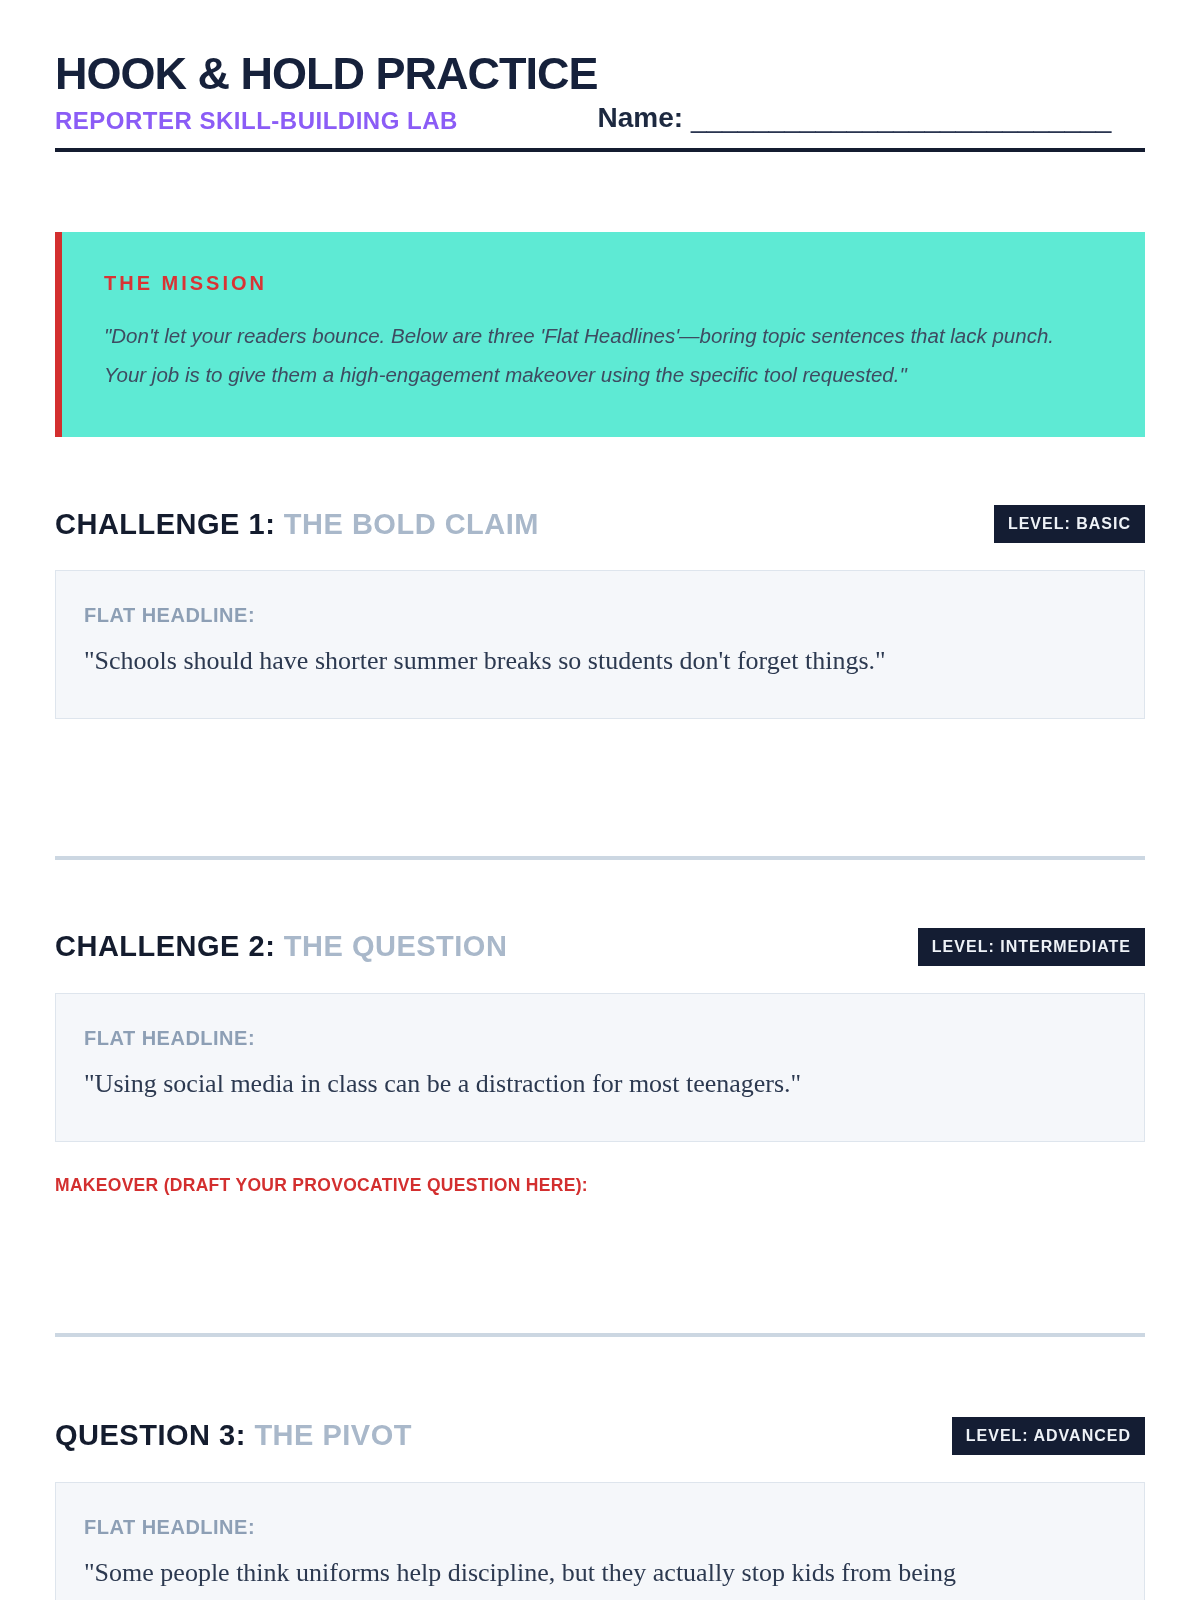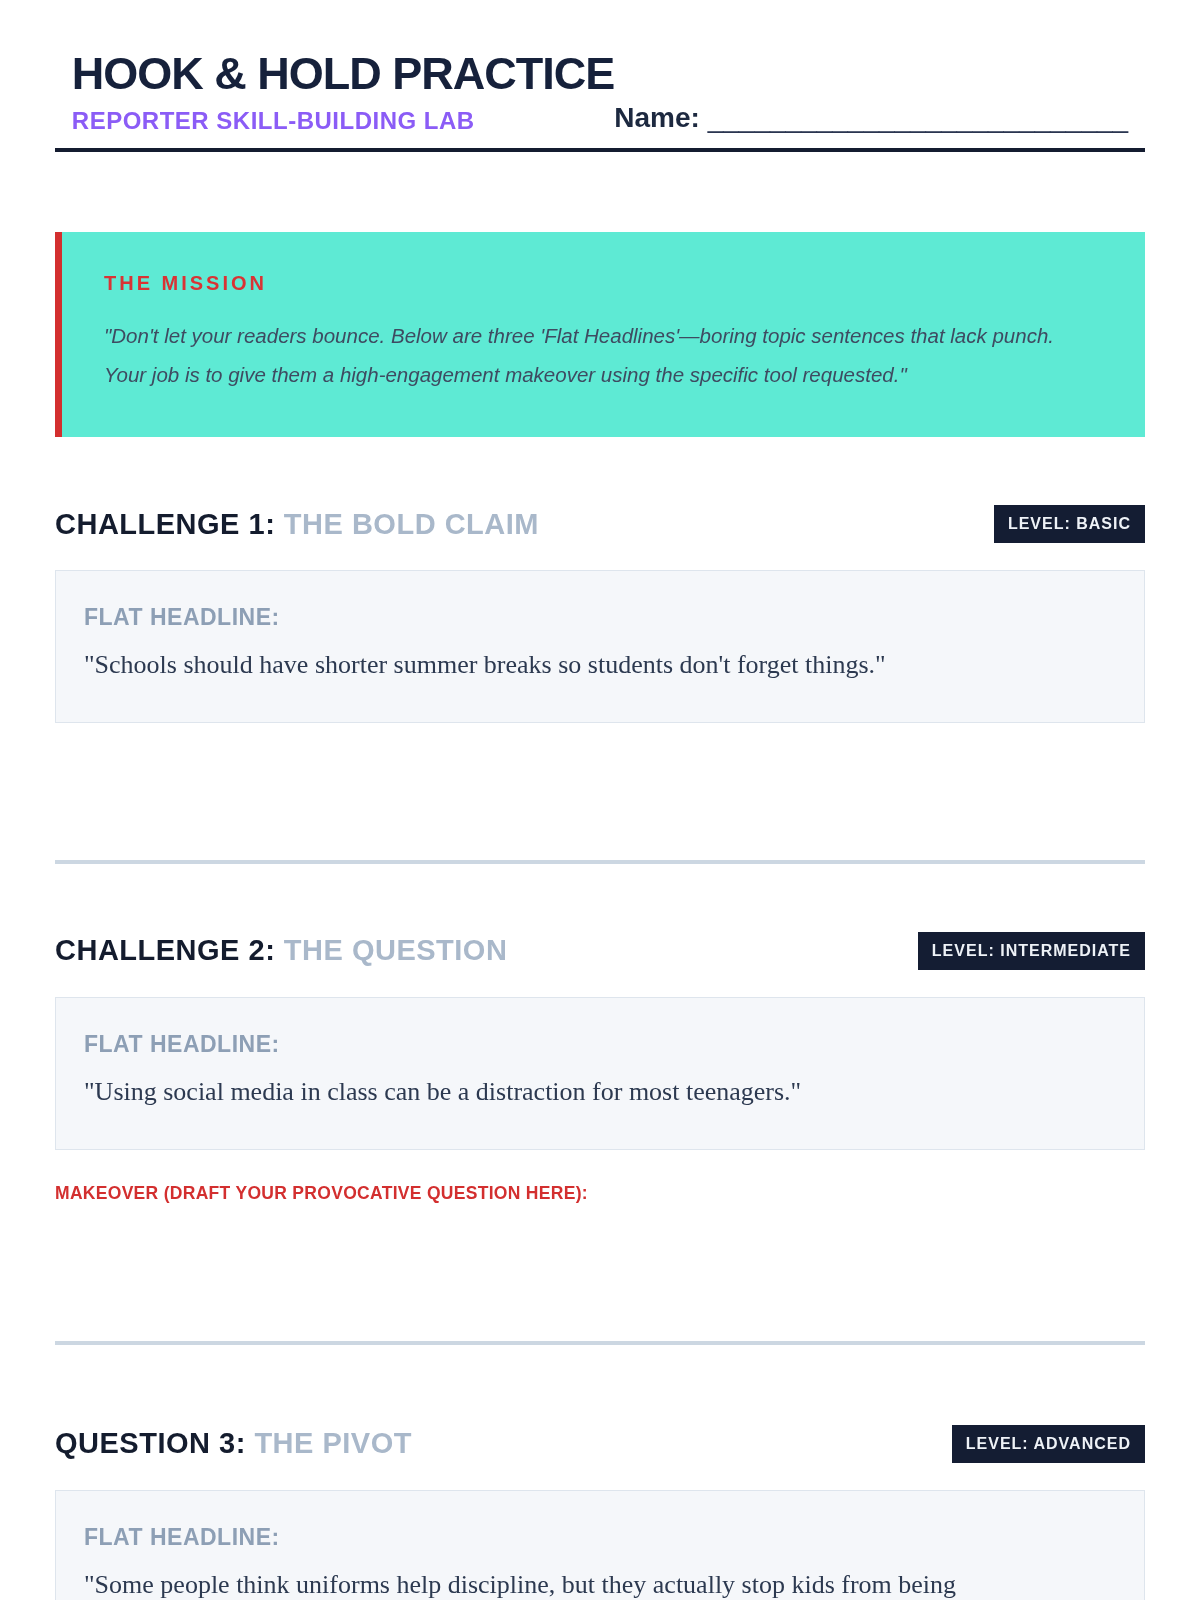--- a/index.html
+++ b/index.html
@@ -17,21 +17,21 @@
   .page {
     width: 1200px;
     height: 1600px;
     padding: 50px 55px 0 55px;
     overflow: hidden;
   }
 
   
   .header-row {
     display: flex;
-    justify-content: center;
+    justify-content: flex-start;
     align-items: flex-end;
   }
   .masthead-title {
     font-size: 45px;
     font-weight: 700;
     letter-spacing: -1px;
     color: #16213b;
     line-height: 1.05;
   }
   .masthead-subtitle {
@@ -107,21 +107,21 @@
     white-space: nowrap;
   }
 
   .flat-box {
     margin-top: 27px;
     background: #f5f7fa;
     border: 1px solid #dee5ed;
     padding: 33px 28px 38px 28px;
   }
   .flat-label {
-    font-size: 23px;
+    font-size: 20px;
     font-weight: 700;
     letter-spacing: 0.5px;
     color: #8d9fb5;
   }
   .flat-headline {
     margin-top: 15px;
     font-family: "Liberation Serif", serif;
     font-size: 26px;
     color: #2c3950;
     line-height: 1.45;

